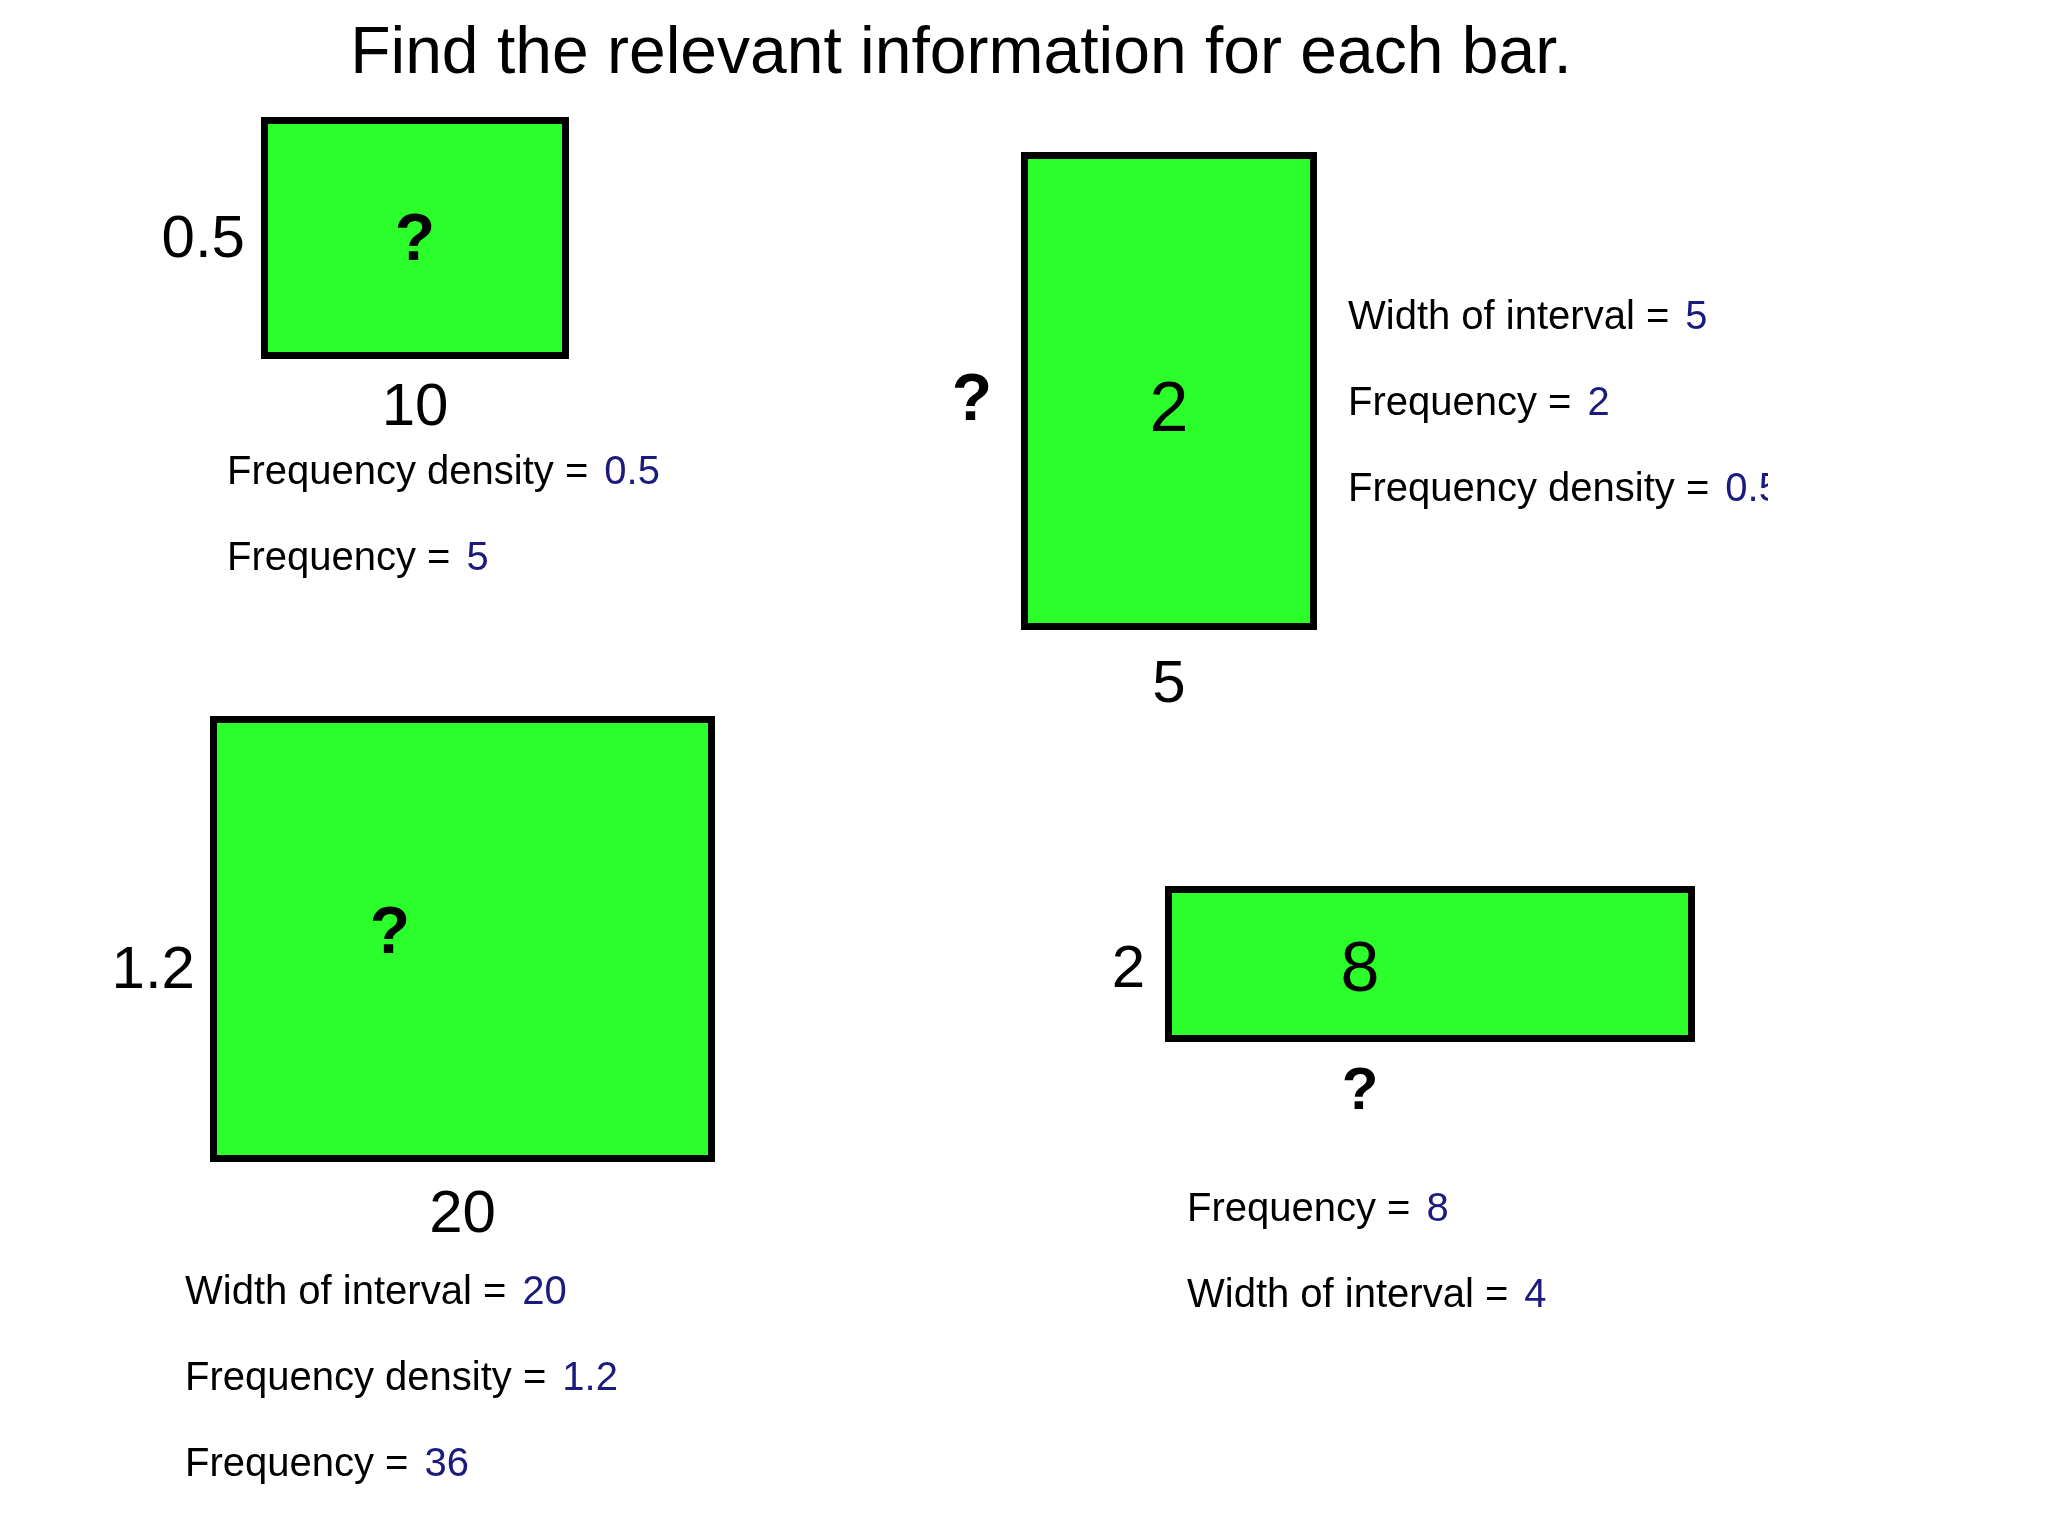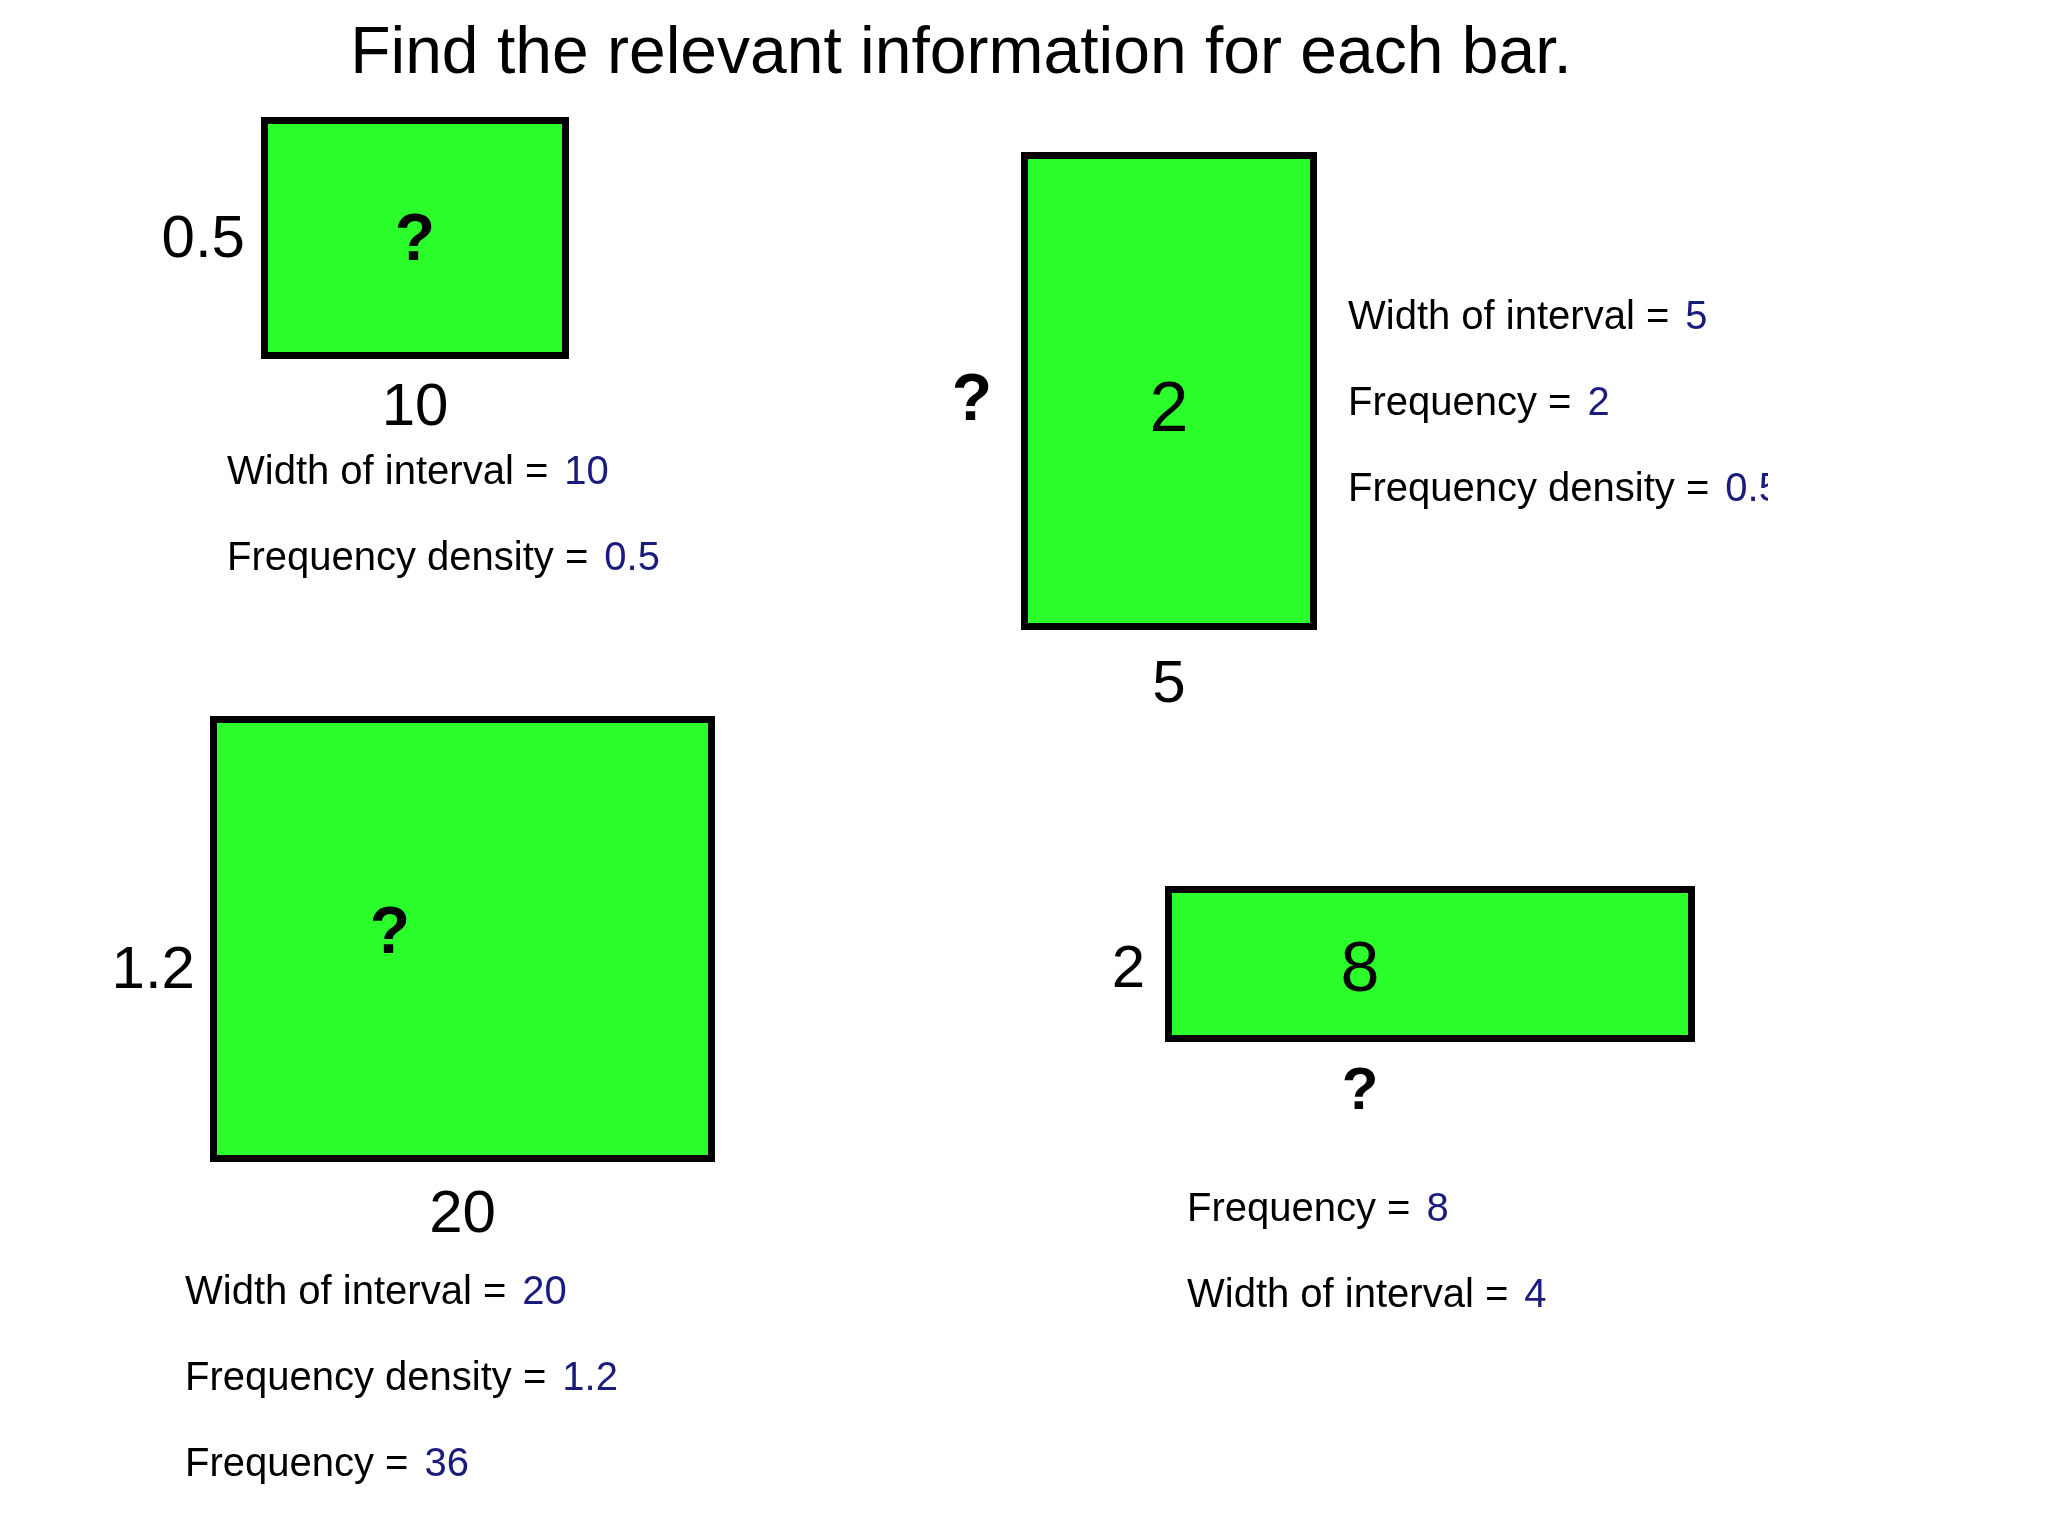--- a/index.html
+++ b/index.html
@@ -73,22 +73,22 @@
 <div class="canvas">
 
   <div class="title">Find the relevant information for each bar.</div>
 
   <div>
     <div class="bar-rect b1-rect"></div>
     <div class="abs right num b1-side">0.5</div>
     <div class="abs center qmark b1-inner">?</div>
     <div class="abs center num b1-bottom">10</div>
     <div class="abs info info1">
-      <div class="line"><span>Width of interval =</span><span class="val">10</span></div>
       <div class="line"><span>Frequency density =</span><span class="val">0.5</span></div>
+      <div class="line"><span>Frequency =</span><span class="val">5</span></div>
     </div>
   </div>
 
   <div>
     <div class="bar-rect b2-rect"></div>
     <div class="abs right b2-side">?</div>
     <div class="abs center inner b2-inner">2</div>
     <div class="abs center num b2-bottom">5</div>
     <div class="abs info info2">
       <div class="line"><span>Width of interval =</span><span class="val">5</span></div>

